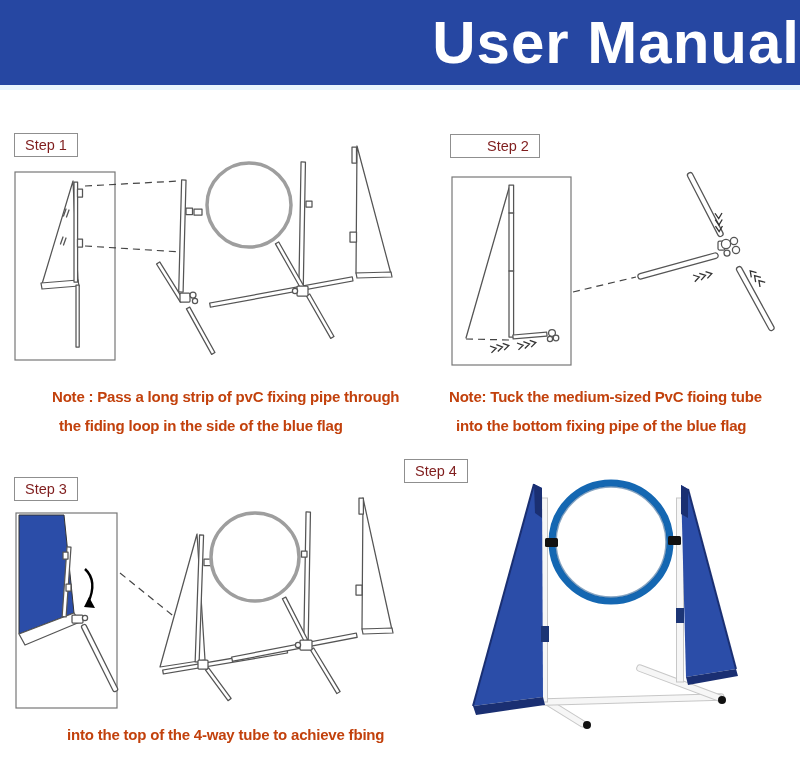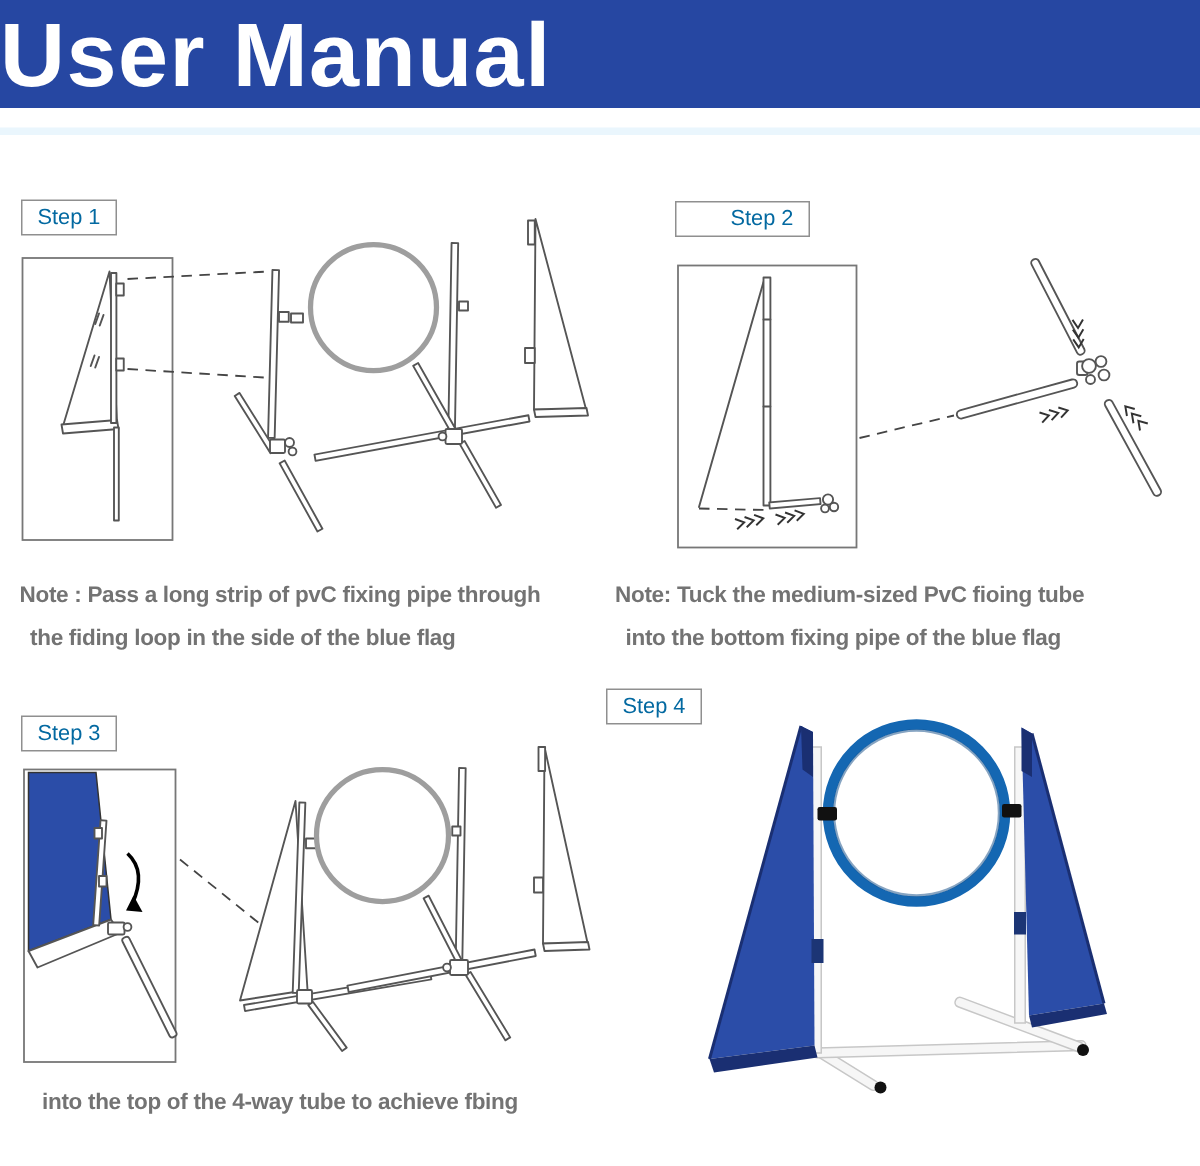--- a/index.html
+++ b/index.html
@@ -8,41 +8,41 @@
     --flag-blue:#2b4da8;
     --flag-dark-blue:#1a2f72;
     --hoop-blue:#1467b2;
     --line-art-gray:#555555;
     --hoop-gray:#9e9e9e;
   }
   *{margin:0;padding:0;box-sizing:border-box;}
   body{background:#fff;font-family:"Liberation Sans",sans-serif;}
   .page{position:relative;width:800px;height:777px;background:#ffffff;overflow:hidden;}
 
-  .banner{position:absolute;left:0;top:0;width:800px;height:72px;
-    background:var(--banner-blue);display:flex;align-items:center;justify-content:flex-start;}
+  .banner{position:absolute;left:0;top:0;width:800px;height:85px;
+    background:var(--banner-blue);display:flex;align-items:center;justify-content:flex-end;}
   .banner h1{color:#ffffff;font-size:60px;font-weight:bold;letter-spacing:1px;
     font-family:"Liberation Sans",sans-serif;}
   .divider{position:absolute;left:0;top:85px;width:800px;height:5px;background:var(--divider-blue);}
 
   .diagram{position:absolute;}
   #svg1{left:0;top:125px;}
   #svg2{left:400px;top:125px;}
   #svg3{left:0;top:445px;}
   #svg4{left:400px;top:440px;}
 
-  .steplabel{position:absolute;border:1.3px solid #8f8f8f;background:#fff;color:#0369a1;
+  .steplabel{position:absolute;border:1.3px solid #8f8f8f;background:#fff;color:#7f1d1d;
     font-size:14.5px;line-height:20px;padding:1px 10px;white-space:nowrap;}
   #lb1{left:14px;top:133px;}
   #lb2{left:450px;top:134px;padding-left:36px;}
   #lb3{left:14px;top:477px;text-align:right;}
   #lb4{left:404px;top:459px;}
 
-  .note{position:absolute;color:#737373;font-weight:700;font-size:15px;letter-spacing:-0.2px;
-    line-height:29px;white-space:nowrap;}
+  .note{position:absolute;color:#c2410c;font-weight:700;font-size:15px;letter-spacing:-0.2px;
+    line-height:29px;white-space:nowrap;margin-left:39px;}
   #note1{left:13px;top:382px;width:392px;}
   #note2{left:410px;top:382px;width:390px;}
   #note3{left:21px;top:720px;width:380px;line-height:30px;}
   .nl2{padding-left:7px;}
 
   
   .bx{fill:none;stroke:#777;stroke-width:1.2;}
   .ln{stroke:var(--line-art-gray);stroke-width:1.3;fill:none;stroke-linecap:round;}
   .wf{fill:#ffffff;stroke:var(--line-art-gray);stroke-width:1.25;stroke-linejoin:round;}
   .dsh{stroke:#444;stroke-width:1.2;stroke-dasharray:7 5;fill:none;}

